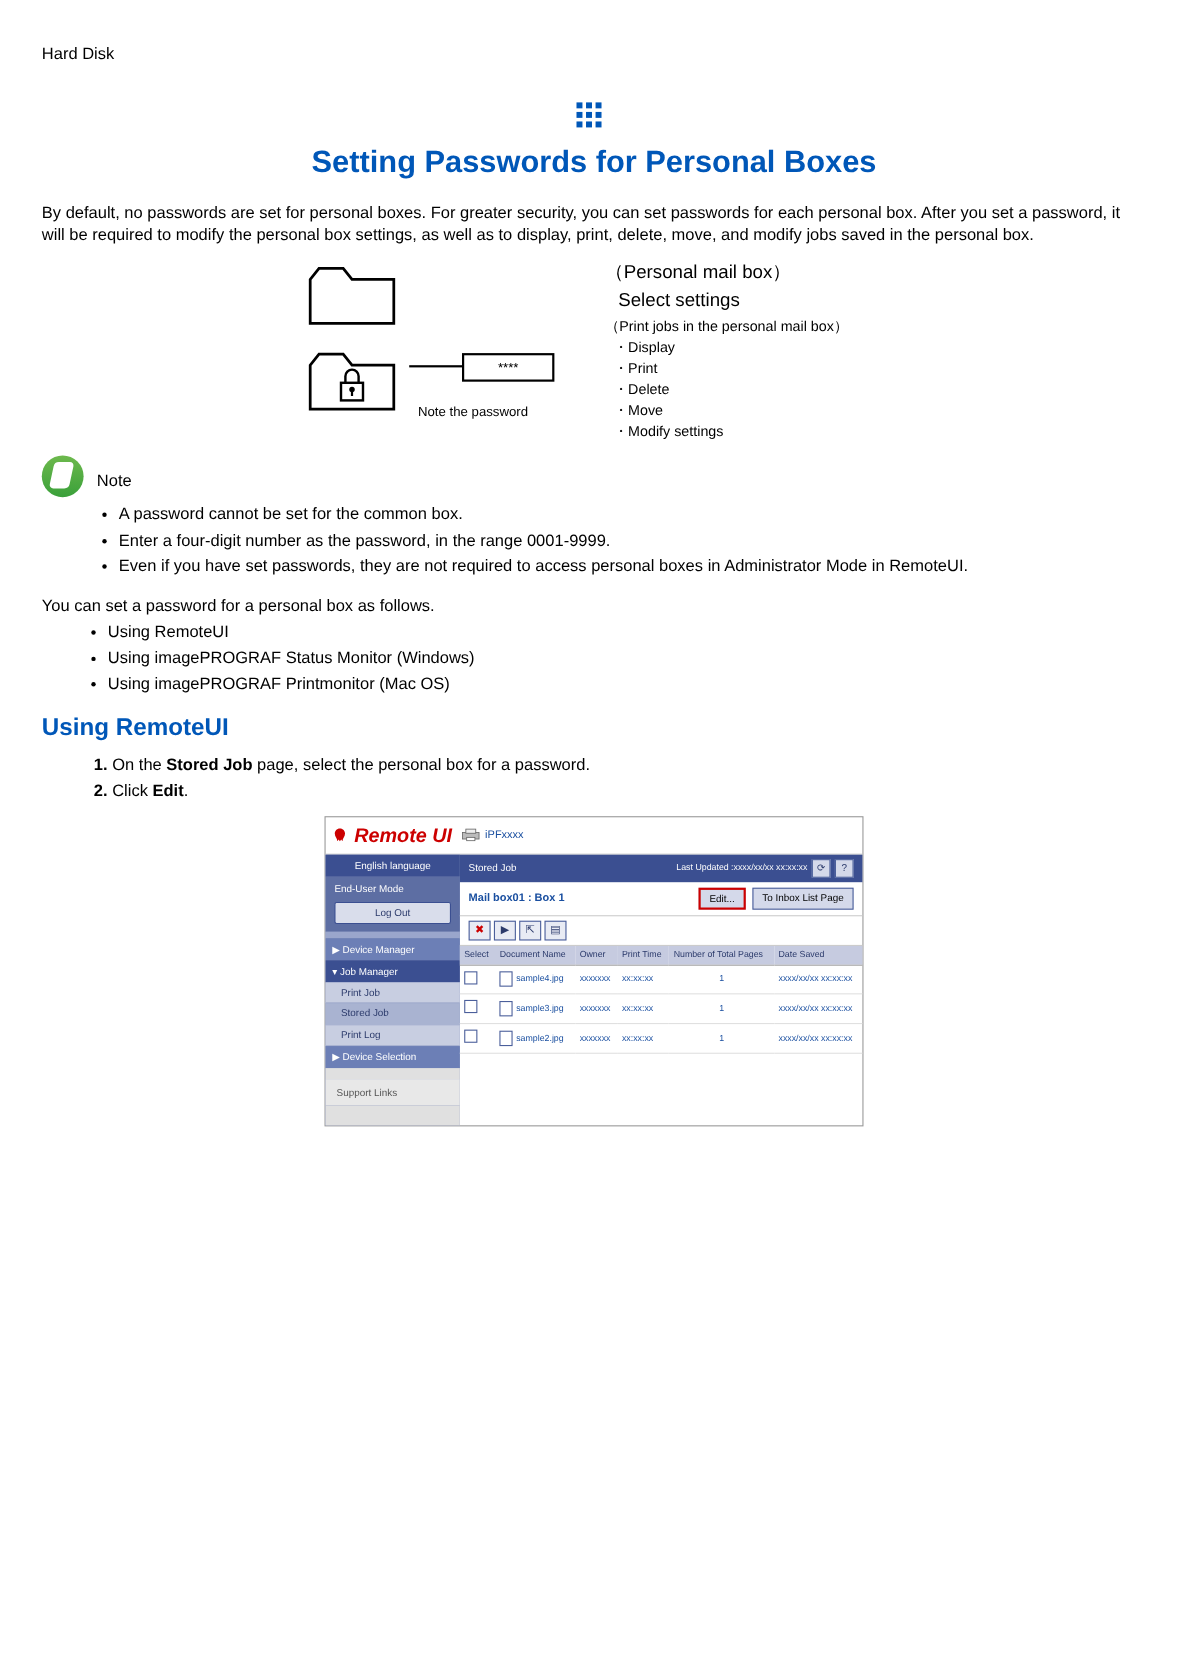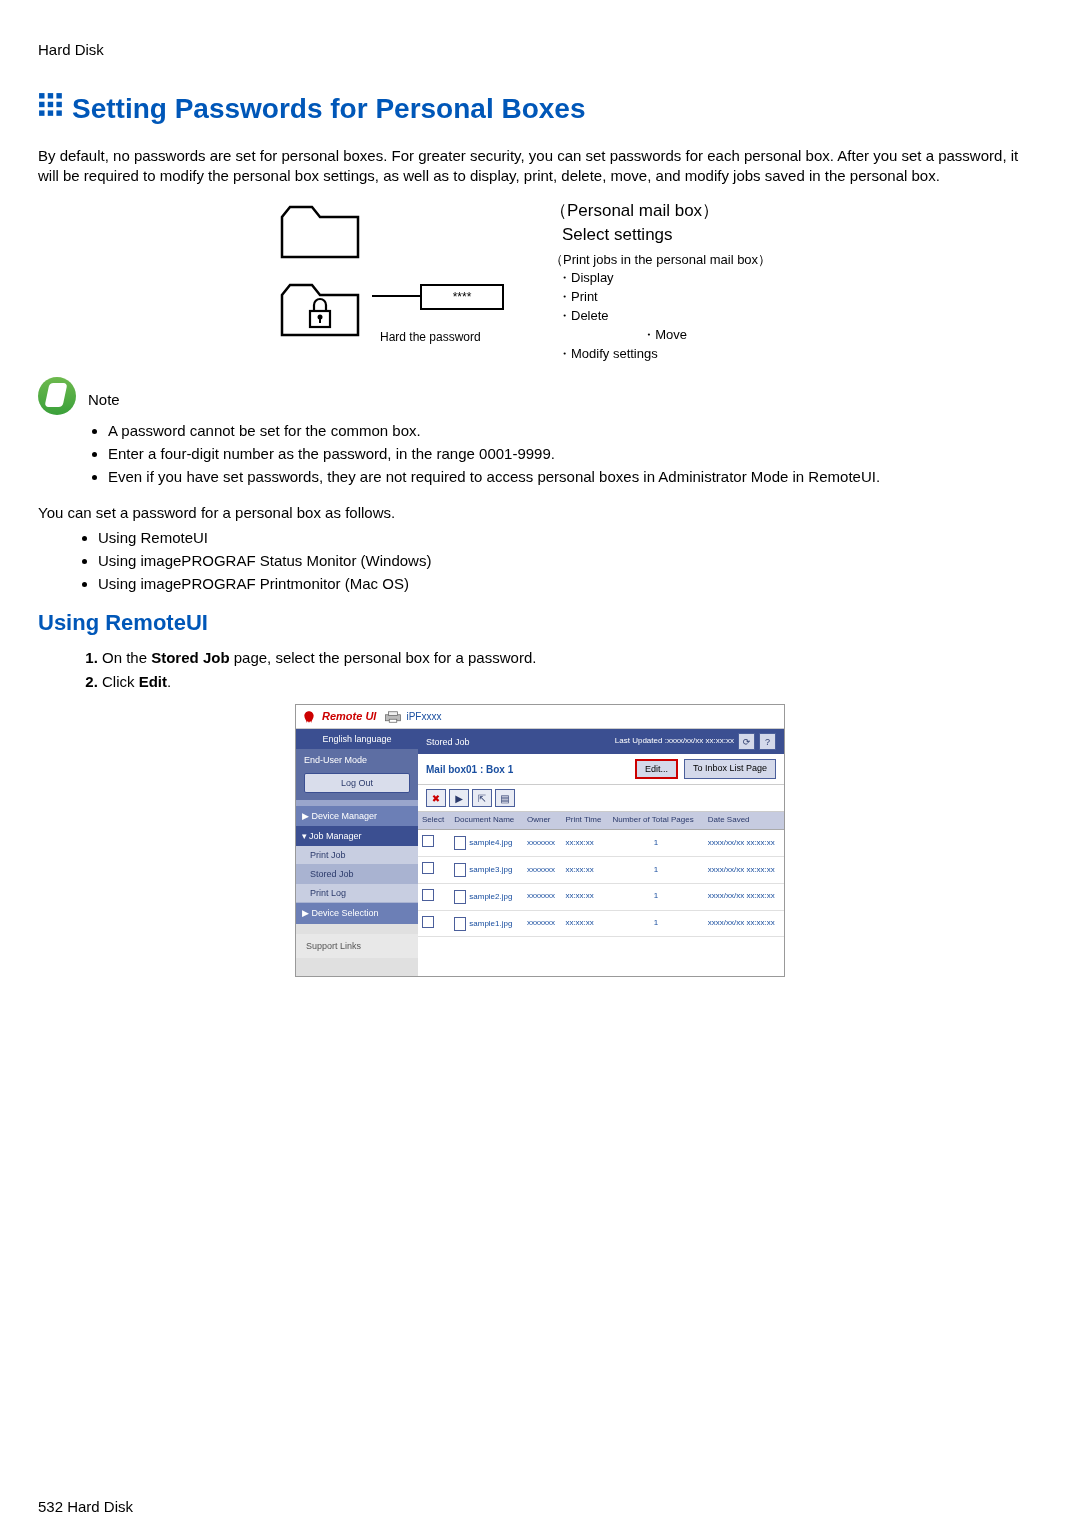--- a/index.html
+++ b/index.html
@@ -14,20 +14,21 @@
     line-height: 1.35;
   }
   .header-label { font-size: 15px; margin-bottom: 30px; }
   .page-title {
     font-size: 28px;
     font-weight: bold;
     color: #0057b8;
     display: flex;
     align-items: center;
     margin-bottom: 18px;
+    flex-direction: column;
   }
   .title-icon { margin-right: 8px; }
   .intro { margin-bottom: 12px; }
 
   
   .diagram-wrap { display:flex; justify-content:center; margin: 6px 0 18px; }
   .diagram { position: relative; width: 560px; height: 160px; }
   .folder1 { position:absolute; left:20px; top:0; }
   .folder2 { position:absolute; left:20px; top:78px; }
   .arrow { position:absolute; left:112px; top:96px; width:112px; height:2px; background:#000; }
@@ -56,21 +57,21 @@
   }
   ol.steps { margin:0 0 12px 44px; padding-left:20px; }
   ol.steps li { margin:4px 0; }
   ol.steps li::marker { font-weight:bold; }
   .bold { font-weight:bold; }
 
   
   .ui-wrap { display:flex; justify-content:center; }
   .ui { width: 488px; border:1px solid #999; font-size:9px; background:#fff; }
   .ui-top { display:flex; justify-content:space-between; align-items:center; padding:4px 6px; border-bottom:1px solid #ccc; }
-  .ui-brand { color:#c00; font-weight:bold; font-style:italic; font-size:11px; display:flex; align-items:center; gap:4px;}
+  .ui-brand { color:#c00; font-weight:bold; font-style:italic; font-size:18px; display:flex; align-items:center; gap:4px;}
   .ui-brand svg { margin-right:2px; }
   .ui-printer { color:#1a4fa0; font-size:10px; display:flex; align-items:center; gap:4px; margin-left:8px;}
   .ui-body { display:flex; }
   .ui-side { width:122px; background:#808db9; color:#fff; }
   .ui-side-top { background:#3b4f91; padding:4px 6px; text-align:center; font-size:9px;}
   .ui-side-box { background:#5d6ea3; padding:2px; font-size:9px;}
   .ui-side-box-hdr { padding:3px 6px; }
   .ui-side-btn { background:#d9ddeb; color:#2b3a6b; text-align:center; margin:3px 6px 5px; padding:3px 0; border:1px solid #3b4f91; border-radius:2px; font-size:9px; cursor:pointer;}
   .ui-side-cat { background:#6c7fb6; padding:4px 6px; font-size:9px; color:#fff; cursor:pointer;}
   .ui-side-cat.sel { background:#3b4f91; }
@@ -129,31 +130,31 @@
       </svg>
     <svg class="folder2" width="86" height="64" viewBox="0 0 86 64">
         <path d="M2 18 L2 58 L78 58 L78 18 L40 18 L32 8 L10 8 L2 18 Z" fill="#fff" stroke="#000" stroke-width="2.5"></path>
         <rect x="30" y="34" width="20" height="16" stroke="#000" stroke-width="2.2" fill="#fff"></rect>
         <path d="M34 34 v-6 a6 6 0 0 1 12 0 v6" stroke="#000" stroke-width="2.2" fill="none"></path>
         <circle cx="40" cy="40" r="2.5" fill="#000"></circle>
         <rect x="39" y="40" width="2" height="6" fill="#000"></rect>
       </svg>
     <div class="arrow"></div>
     <div class="pwd-box">****</div>
-    <div class="pwd-label">Hard the password</div>
+    <div class="pwd-label">Note the password</div>
     <div class="dia-col">
       <div>（Personal mail box）</div>
       <div style="padding-left:12px;">Select settings</div>
     </div>
     <div class="dia-col2">
       <div>（Print jobs in the personal mail box）</div>
       <div style="padding-left:8px;">・Display</div>
       <div style="padding-left:8px;">・Print</div>
       <div style="padding-left:8px;">・Delete</div>
-      <div style="padding-left:8px;text-align:center;">・Move</div>
+      <div style="padding-left:8px;">・Move</div>
       <div style="padding-left:8px;">・Modify settings</div>
     </div>
   </div>
 </div>
 
 <div class="note-row">
   <div class="note-icon"></div>
   <div class="note-label">Note</div>
 </div>
 <ul class="bullets">
@@ -265,28 +266,20 @@
                 <td>xxxx/xx/xx xx:xx:xx</td>
               </tr>
               <tr>
                 <td><span class="ui-chk"></span></td>
                 <td><span class="doc-ico"></span><span>sample2.jpg</span></td>
                 <td>xxxxxxx</td>
                 <td>xx:xx:xx</td>
                 <td style="text-align:center;">1</td>
                 <td>xxxx/xx/xx xx:xx:xx</td>
               </tr>
-              <tr>
-                <td><span class="ui-chk"></span></td>
-                <td><span class="doc-ico"></span><span>sample1.jpg</span></td>
-                <td>xxxxxxx</td>
-                <td>xx:xx:xx</td>
-                <td style="text-align:center;">1</td>
-                <td>xxxx/xx/xx xx:xx:xx</td>
-              </tr>
             </tbody>
       </table>
     </div>
   </div>
 </div>
 </div>
 
 <div class="footer">532  Hard Disk</div>
 
 </body></html>

